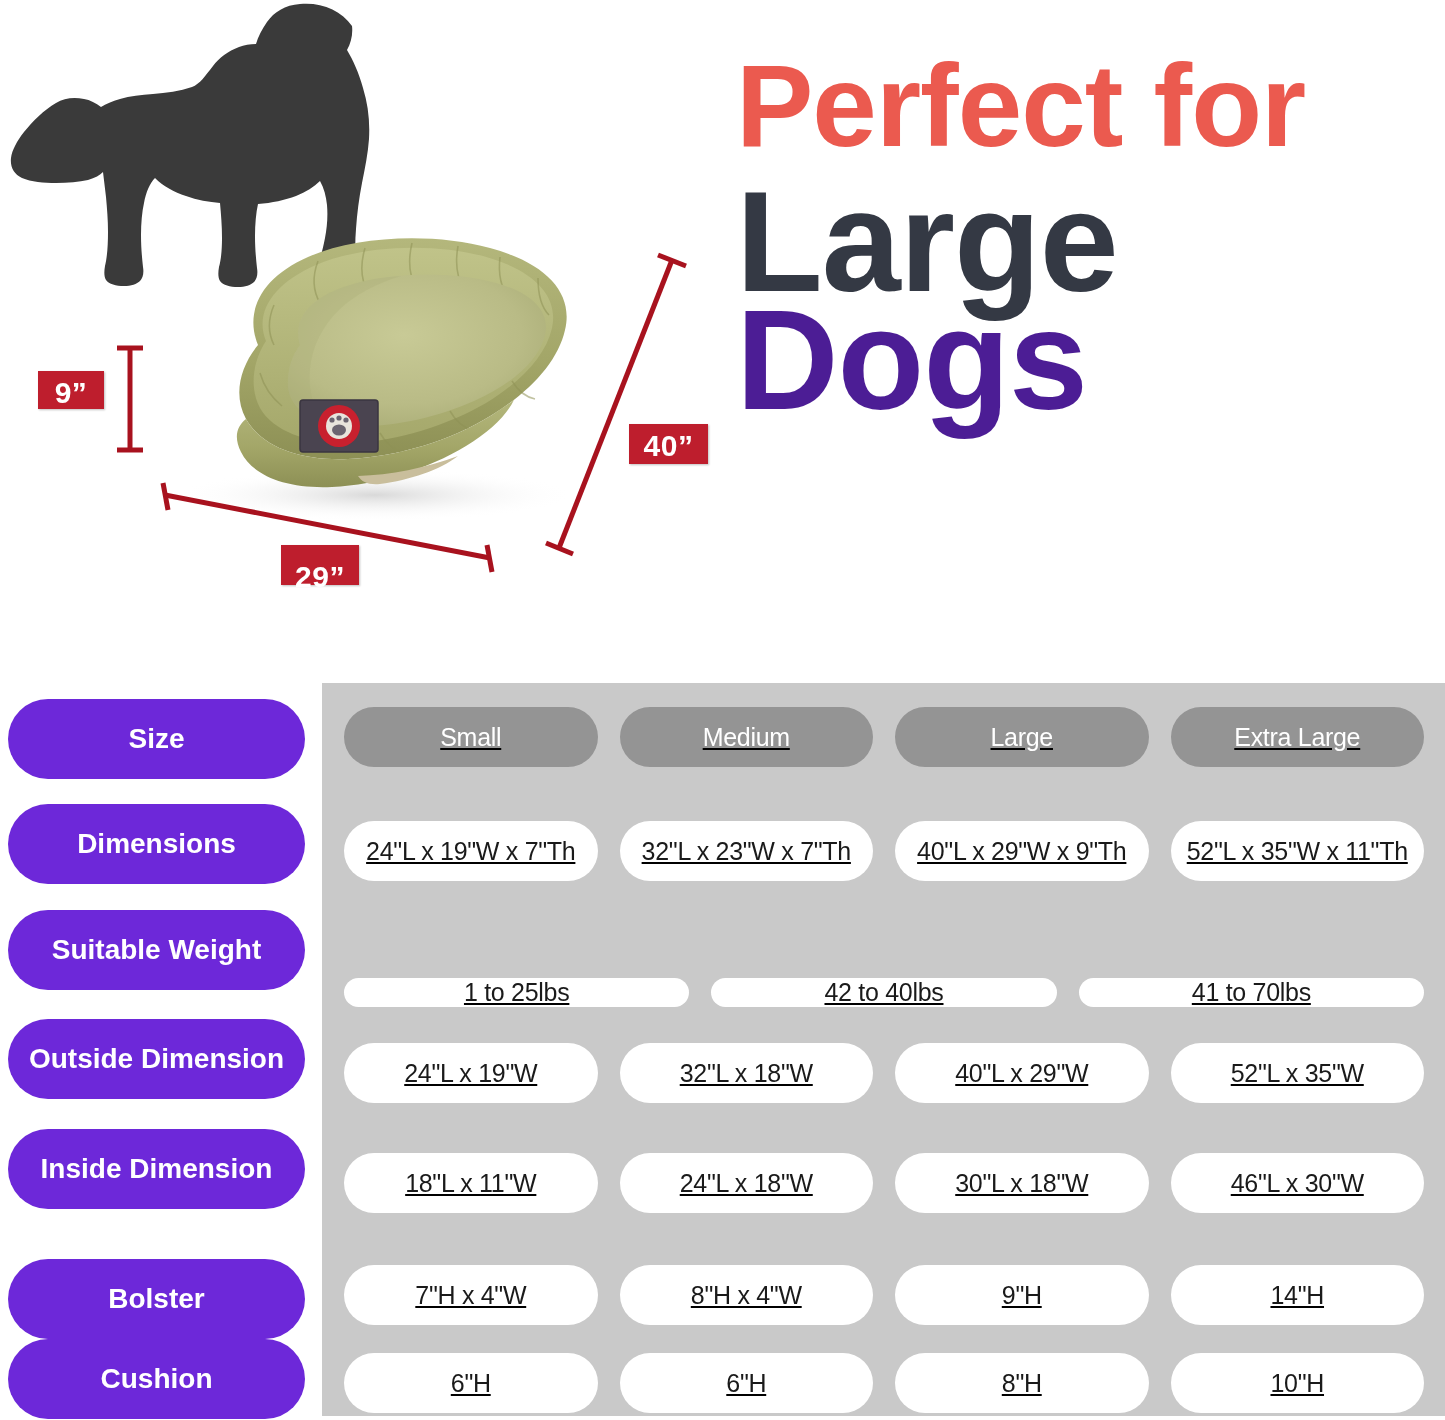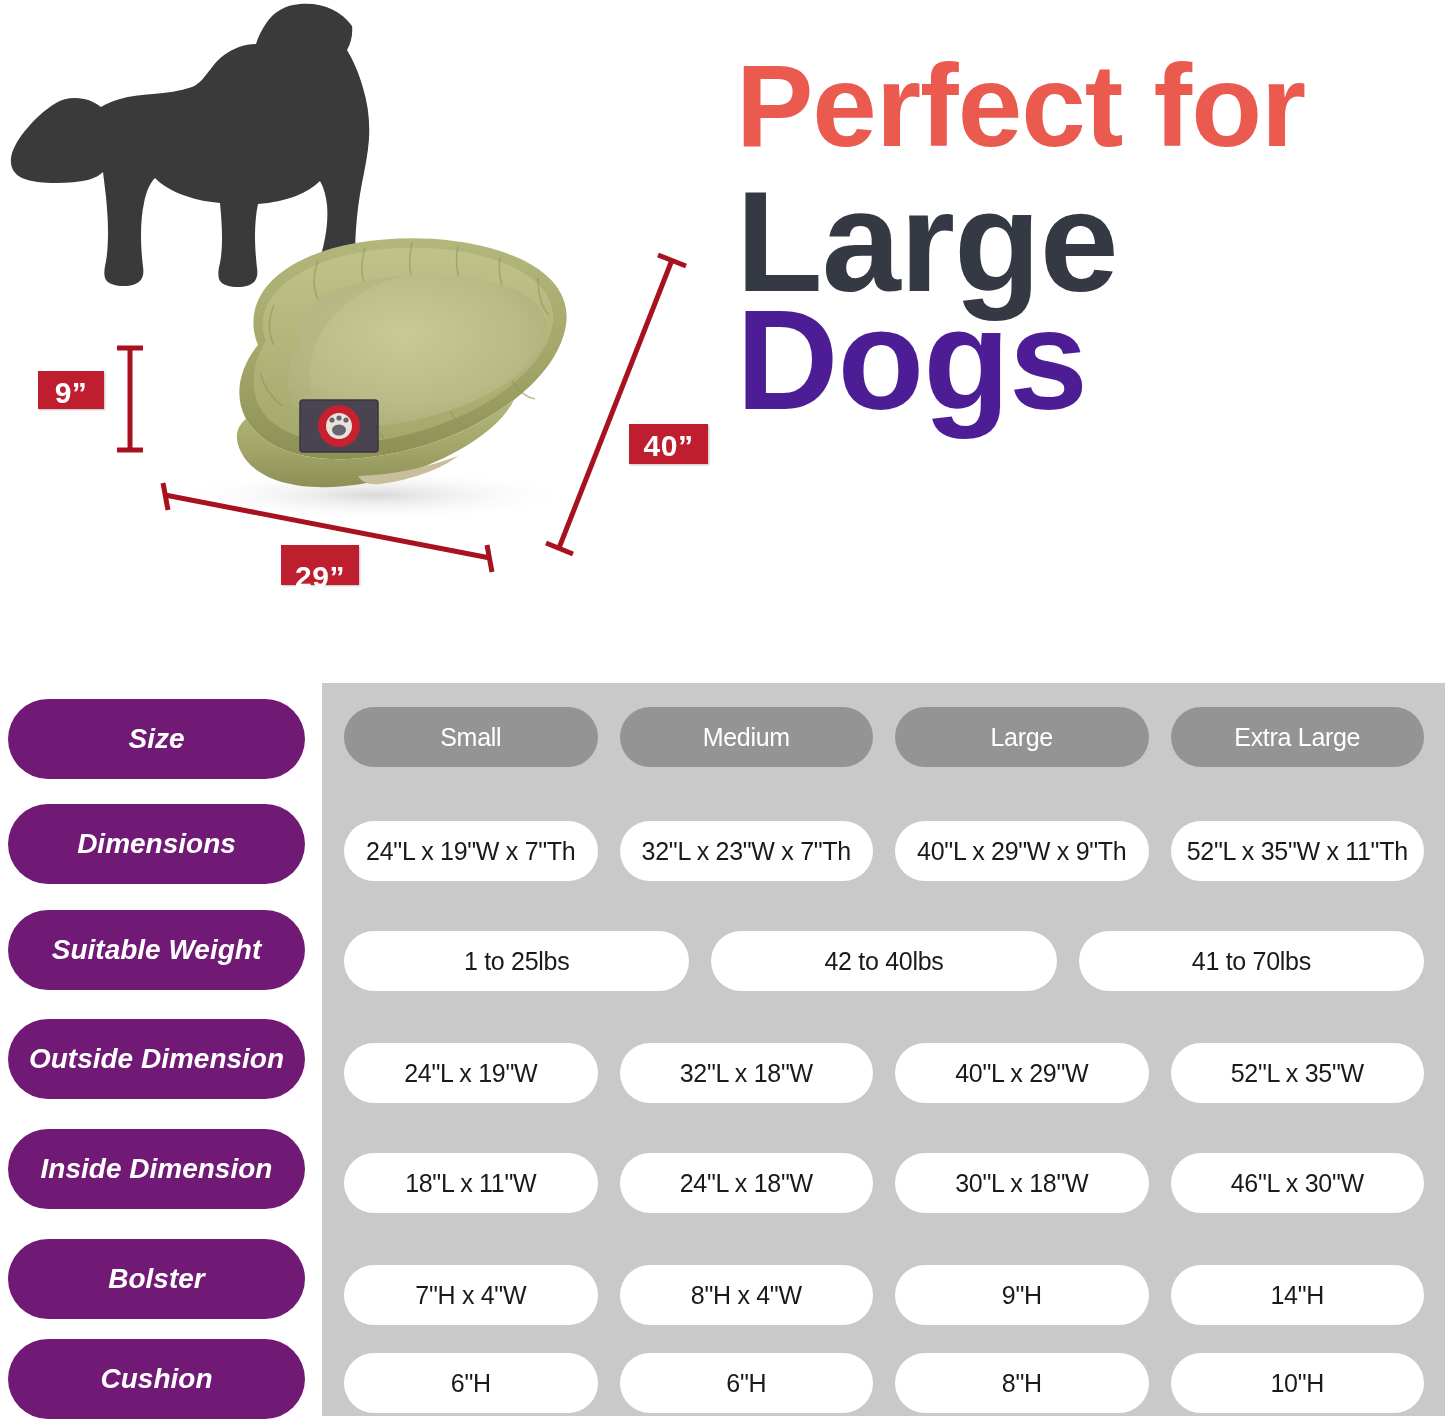--- a/index.html
+++ b/index.html
@@ -112,39 +112,39 @@
     position: absolute;
     left: 0; top: 0;
     width: 322px;
     height: 733px;
   }
   .row-label {
     position: absolute;
     left: 8px;
     width: 297px;
     height: 80px;
-    background: #701a75;
+    background: #6d28d9;
     border-radius: 40px;
     color: #ffffff;
     font-size: 28px;
     font-weight: bold;
     display: flex;
     align-items: center;
     justify-content: center;
     box-sizing: border-box;
     text-align: center;
-    font-style: italic;
   }
   .cell-row {
     position: absolute;
     left: 344px;
     width: 1080px;
     height: 60px;
     display: flex;
     gap: 22px;
+    text-decoration: underline;
   }
   .cell {
     flex: 1 1 0;
     background: #ffffff;
     border-radius: 32px;
     display: flex;
     align-items: center;
     justify-content: center;
     font-size: 25px;
     color: #1a1a1a;
@@ -305,36 +305,36 @@
 </div>
 
 <div id="spec-table">
   <div id="table-panel"></div>
   <div id="label-column">
       <div class="row-label" style="top: 16px;">Size</div>
       <div class="row-label" style="top: 121px;">Dimensions</div>
       <div class="row-label" style="top: 227px;">Suitable Weight</div>
       <div class="row-label" style="top: 336px;">Outside Dimension</div>
       <div class="row-label" style="top: 446px;">Inside Dimension</div>
-      <div class="row-label" style="top: 556px;">Bolster</div>
+      <div class="row-label" style="top: 576px;">Bolster</div>
       <div class="row-label" style="top: 656px;">Cushion</div>
     </div>
 <div class="cell-row" style="top: 24px;">
       <div class="cell header-cell">Small</div>
       <div class="cell header-cell">Medium</div>
       <div class="cell header-cell">Large</div>
       <div class="cell header-cell">Extra Large</div>
     </div>
     <div class="cell-row" style="top: 138px;">
       <div class="cell">24"L x 19"W x 7"Th</div>
       <div class="cell">32"L x 23"W x 7"Th</div>
       <div class="cell">40"L x 29"W x 9"Th</div>
       <div class="cell">52"L x 35"W x 11"Th</div>
     </div>
-    <div class="cell-row" style="top: 248px;">
+    <div class="cell-row" style="top: 264px; align-items: flex-end;">
       <div class="cell">1 to 25lbs</div>
       <div class="cell">42 to 40lbs</div>
       <div class="cell">41 to 70lbs</div>
     </div>
     <div class="cell-row" style="top: 360px;">
       <div class="cell">24"L x 19"W</div>
       <div class="cell">32"L x 18"W</div>
       <div class="cell">40"L x 29"W</div>
       <div class="cell">52"L x 35"W</div>
     </div>

